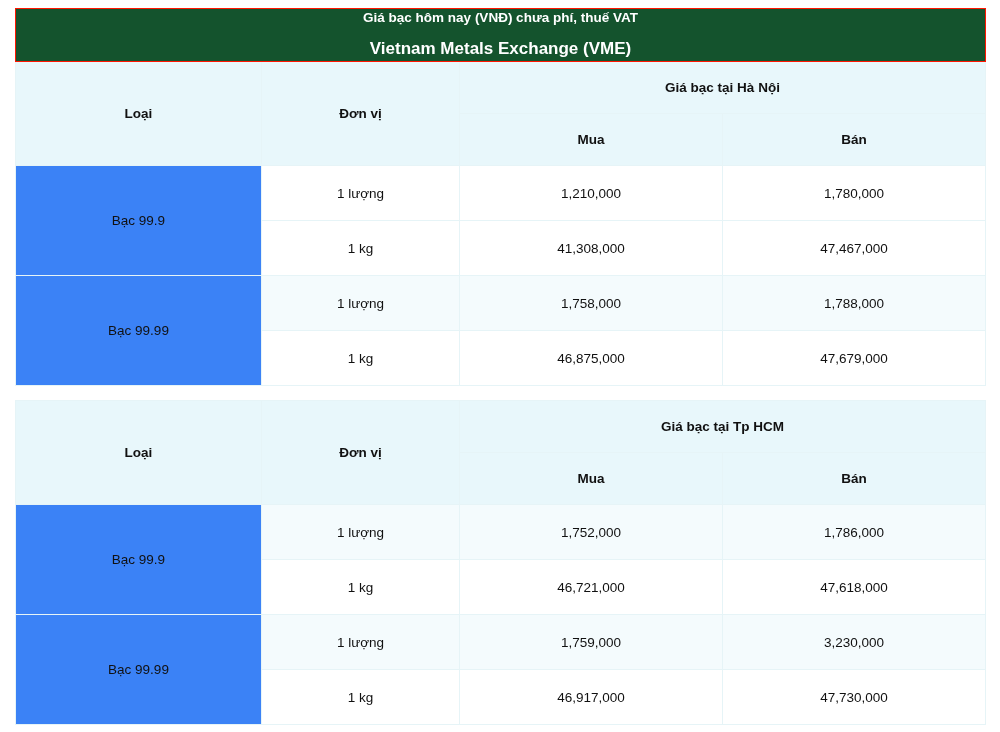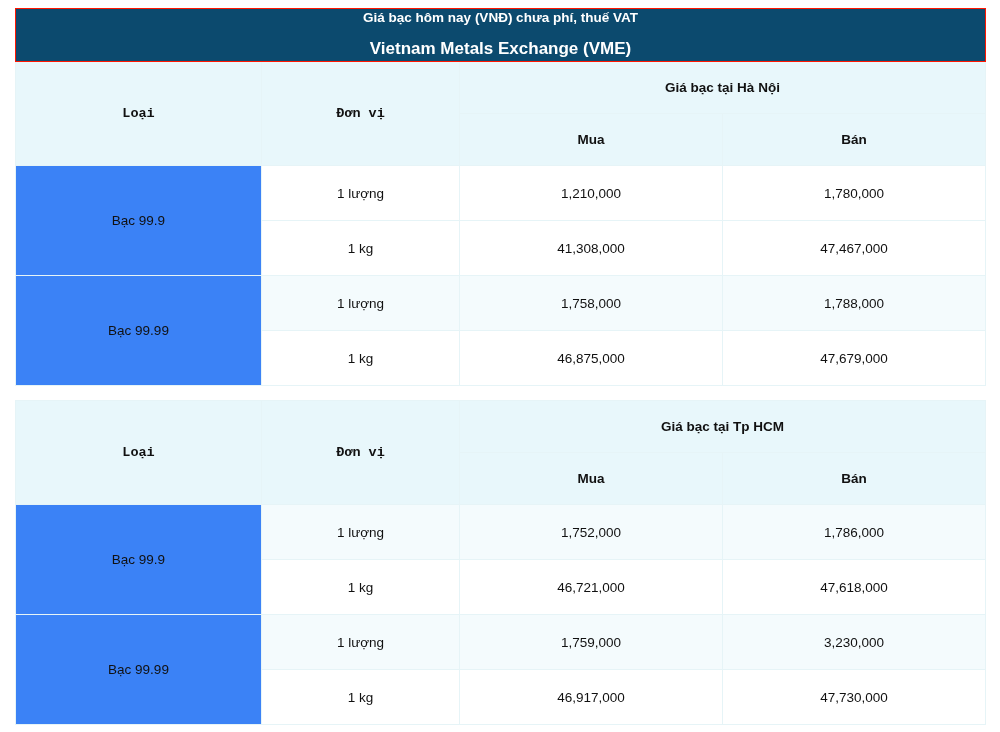--- a/index.html
+++ b/index.html
@@ -28,21 +28,21 @@
     font-size: 13.5px;
   }
   table.price-table td,
   table.price-table th {
     border: 1px solid #e6f4f7;
     text-align: center;
     vertical-align: middle;
     padding: 0;
   }
   .banner-cell {
-    background: #0c4a6e;
+    background: #14532d;
     color: #ffffff;
     border: 1px solid #ff1500 !important;
     padding: 14px 8px 16px 8px;
   }
   .banner-line1 {
     font-size: 13.5px;
     font-weight: bold;
     line-height: 1.35;
     margin-bottom: 11px;
   }
@@ -58,21 +58,20 @@
     color: #111111;
   }
   .head-region {
     height: 51px;
   }
   .head-sub {
     height: 51px;
   }
   .head-loai {
     height: 102px;
-    font-family: Liberation Mono, monospace;
   }
   .cat-cell {
     background: #3b82f6;
     font-size: 13.5px;
     color: #111111;
   }
   .row-a td.data {
     background: #f4fbfd;
   }
   .row-b td.data {

